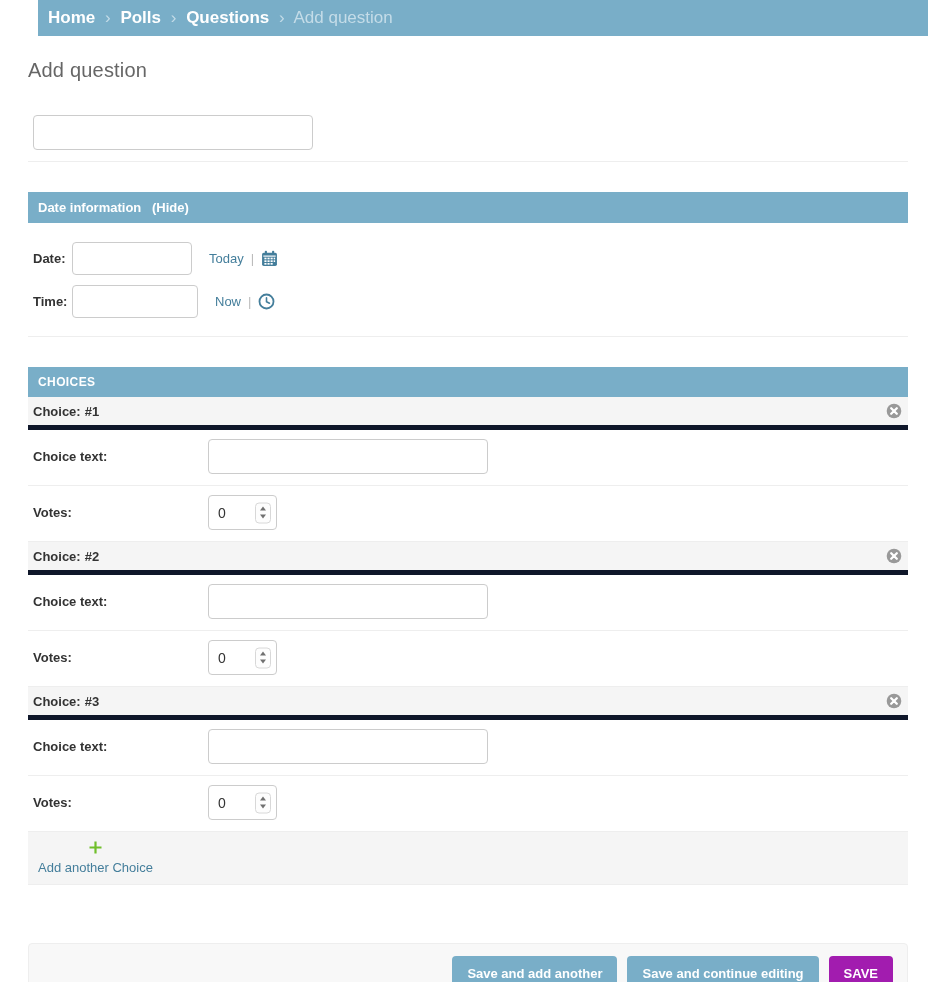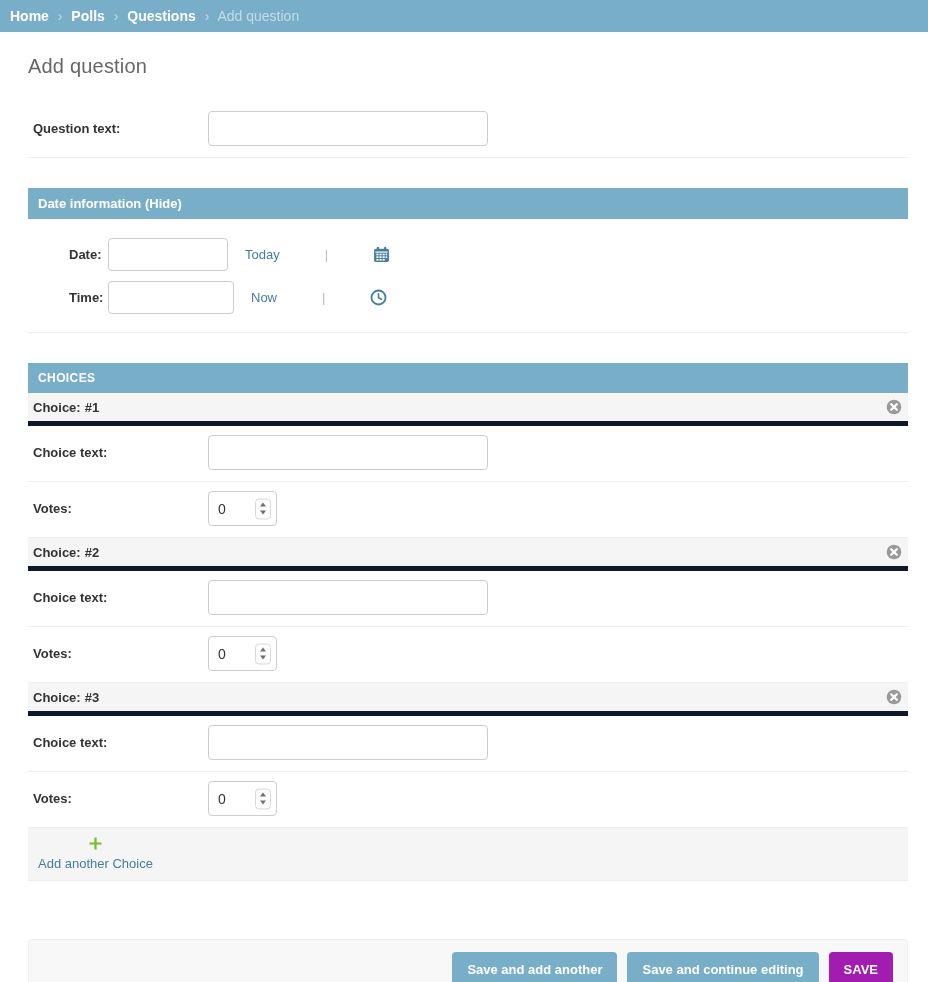--- a/index.html
+++ b/index.html
@@ -3,64 +3,64 @@
 <meta charset="utf-8">
 <style>
   * { box-sizing: border-box; }
   body {
     margin: 0; background: #fff; color: #333;
     font-family: "Liberation Sans", sans-serif; font-size: 13px;
   }
   
   .breadcrumbs {
     background: #79aec8; color: #c4dce8;
-    padding: 8px 10px; font-size: 14px;
+    padding: 8px 10px; font-size: 17px; margin-left: 38px;
   }
   .breadcrumbs a { color: #fff; text-decoration: none; font-weight: 600; }
   .breadcrumbs .sep { margin: 0 5px; color: #c4dce8; }
   .breadcrumbs .current { color: #c4dce8; }
 
   #content { padding: 23px 20px 0 28px; }
 
   h1.page-title {
     margin: 0 0 24px 0; color: #666;
     font-size: 20px; font-weight: 300; letter-spacing: .2px;
   }
 
   fieldset.module { border: 0; margin: 0 0 30px 0; padding: 0; min-width: 0; }
   .module h2 {
     margin: 0; background: #79aec8; color: #fff;
     padding: 8px 10px; font-size: 13px; font-weight: 600;
   }
   .module h2.uppercase { font-size: 12px; letter-spacing: .4px; }
-  .module h2 a { color: #fff; text-decoration: none; margin-left: 0; font-weight: 600; }
+  .module h2 a { color: #fff; text-decoration: none; margin-left: 7px; font-weight: 600; }
 
   .form-row {
     display: flex; align-items: flex-start;
     padding: 9px 5px 11px; border-bottom: 1px solid #eee;
   }
   .form-row > .field-label {
     flex: 0 0 175px; width: 175px; padding-top: 10px;
     font-weight: bold; color: #333;
   }
   input.vTextField {
     width: 280px; height: 35px; padding: 6px 8px;
     border: 1px solid #ccc; border-radius: 4px;
     font-family: inherit; font-size: 13px; color: #333; outline: none;
   }
   
   .datetime-line { display: flex; align-items: center; }
   .datetime-line + .datetime-line { margin-top: 10px; }
   .datetime-block { padding-top: 5px; }
-  .sub-label { flex: 0 0 39px; width: 39px; font-weight: bold; margin-left: 36px; }
+  .sub-label { flex: 0 0 39px; width: 39px; font-weight: bold; }
   input.vDateField { width: 120px; height: 33px; padding: 5px 8px;
     border: 1px solid #ccc; border-radius: 4px; font-family: inherit; font-size: 13px; }
   input.vTimeField { width: 126px; height: 33px; padding: 5px 8px;
     border: 1px solid #ccc; border-radius: 4px; font-family: inherit; font-size: 13px; }
-  .shortcuts { display: flex; align-items: center; margin-left: 17px; gap: 38px; }
+  .shortcuts { display: flex; align-items: center; margin-left: 17px; }
   .shortcuts a { color: #447e9b; text-decoration: none; }
   .shortcuts .pipe { color: #bbb; margin: 0 7px; }
   .shortcuts .icon-link { display: inline-flex; align-items: center; }
 
   
   .inline-header {
     margin: 0; display: flex; justify-content: space-between; align-items: center;
     background: #f5f5f5; border-bottom: 5px solid #0f172a;
     padding: 6px 6px 6px 5px; font-size: 13px; font-weight: 400; color: #333;
   }
@@ -118,21 +118,20 @@
   <a href="#">Questions</a>
   <span class="sep">›</span>
   <span class="current">Add question</span>
 </div>
 
 <div id="content">
   <h1 class="page-title">Add question</h1>
 
   <fieldset class="module">
     <div class="form-row">
-      <label class="field-label">Question text:</label>
       <input type="text" class="vTextField" value="" style="">
     </div>
   </fieldset>
 
   <fieldset class="module">
     <h2>
       <span>Date information</span>
       <a href="#">(Hide)</a>
     </h2>
     <div class="form-row" style="padding-top:14px;padding-bottom:18px;">

